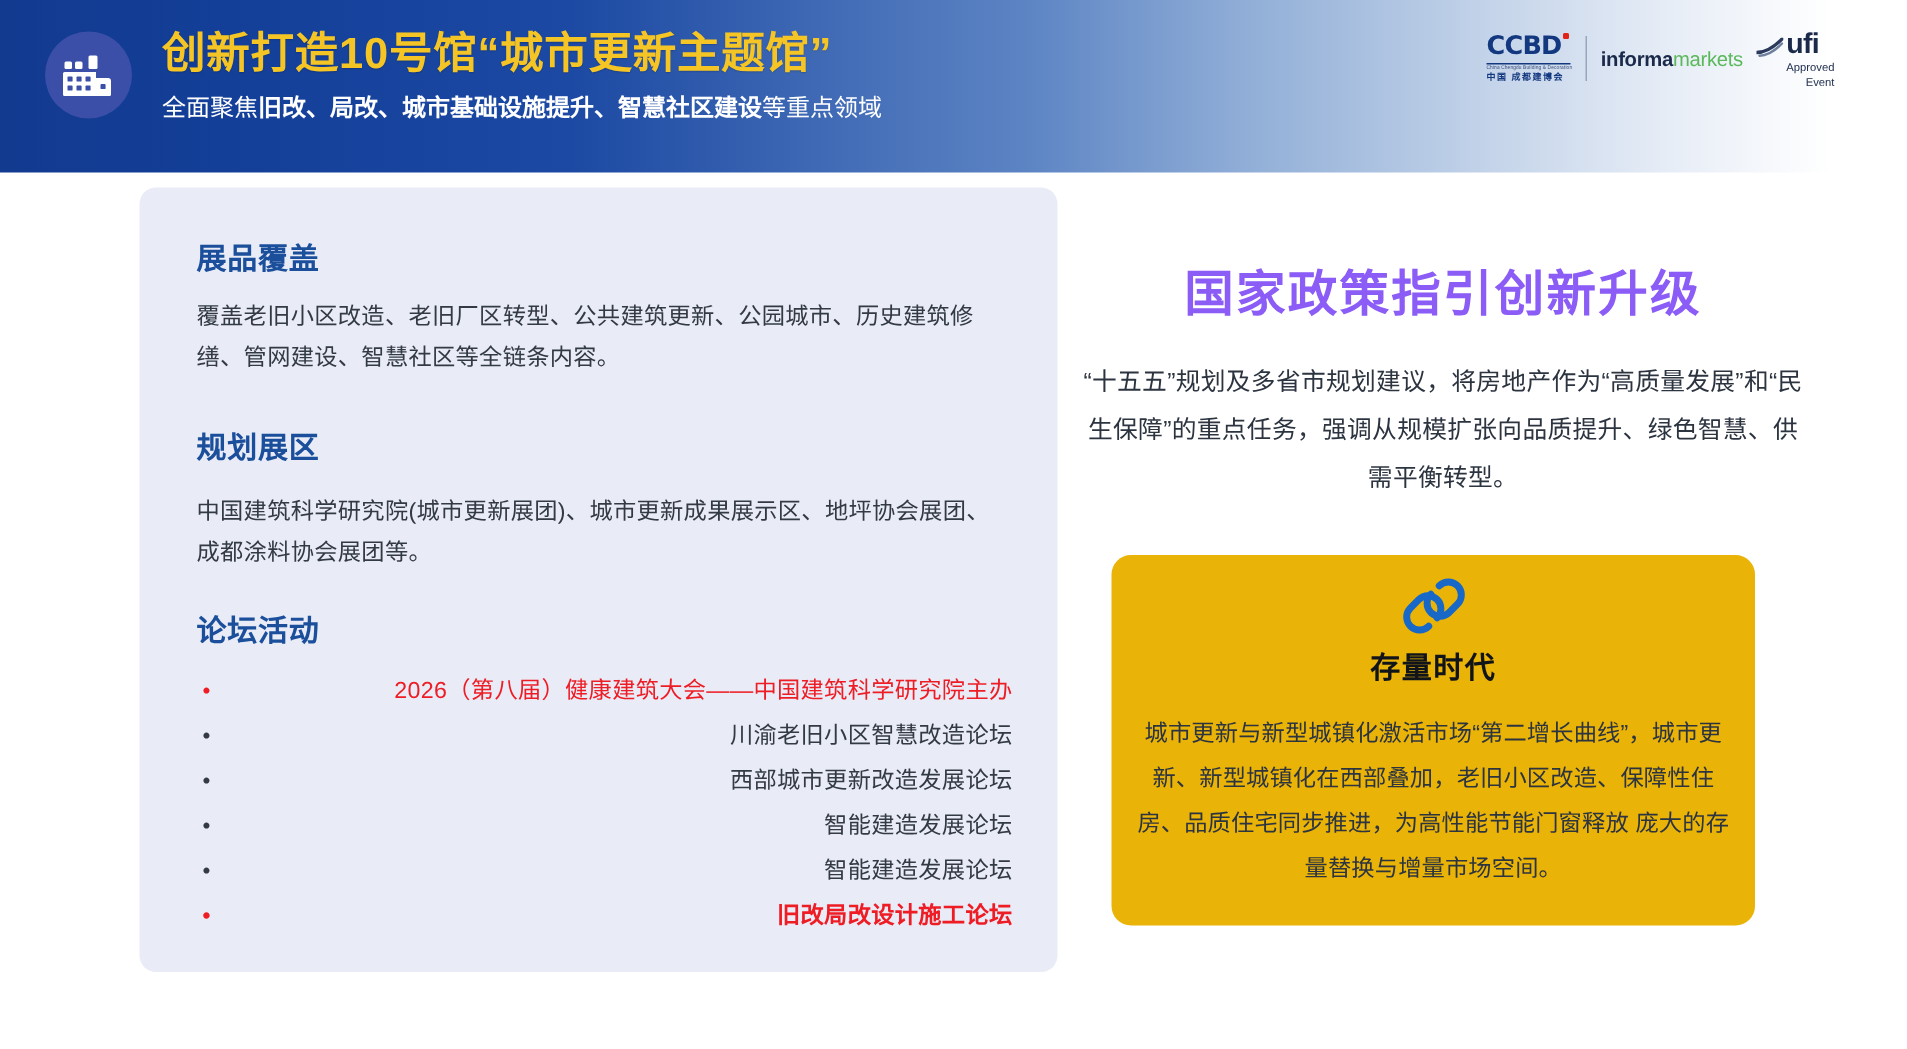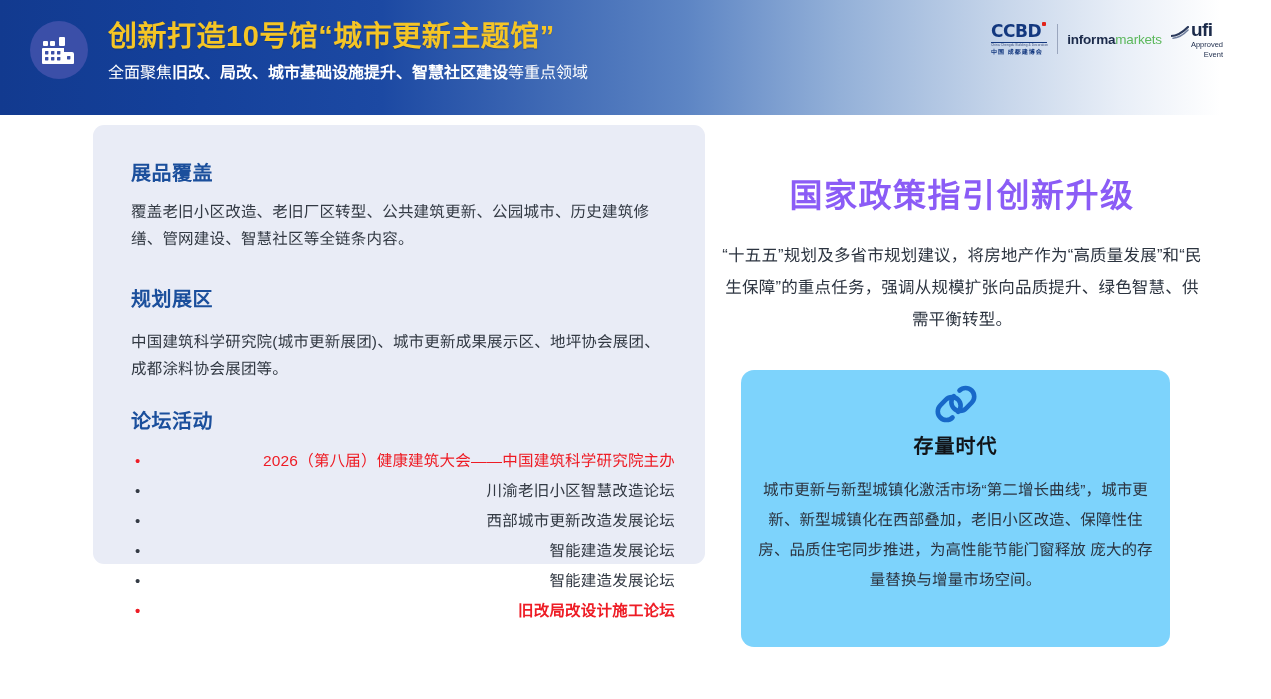--- a/index.html
+++ b/index.html
@@ -169,21 +169,21 @@
     margin-top: 1px;
     line-height: 9px;
   }
 
   
   .left-card {
     position: absolute;
     left: 93px;
     top: 125px;
     width: 612px;
-    height: 439px;
+    height: 523px;
     background: #e9ecf6;
     border-radius: 11px;
   }
   .left-inner {
     position: absolute;
     left: 38px;
     top: 35px;
     right: 30px;
   }
   .sec-title {
@@ -255,22 +255,22 @@
     font-size: 16.5px;
     line-height: 32px;
     text-align: center;
     letter-spacing: 0.2px;
   }
   .sub-card {
     position: absolute;
     left: 29px;
     top: 245px;
     width: 429px;
-    height: 277px;
-    background: #7dd3fc;
+    height: 247px;
+    background: #eab308;
     border-radius: 13px;
   }
   .sub-card-icon {
     display: flex;
     justify-content: center;
     padding-top: 14px;
   }
   .sub-card-title {
     margin: 9px 0 0 0;
     text-align: center;

